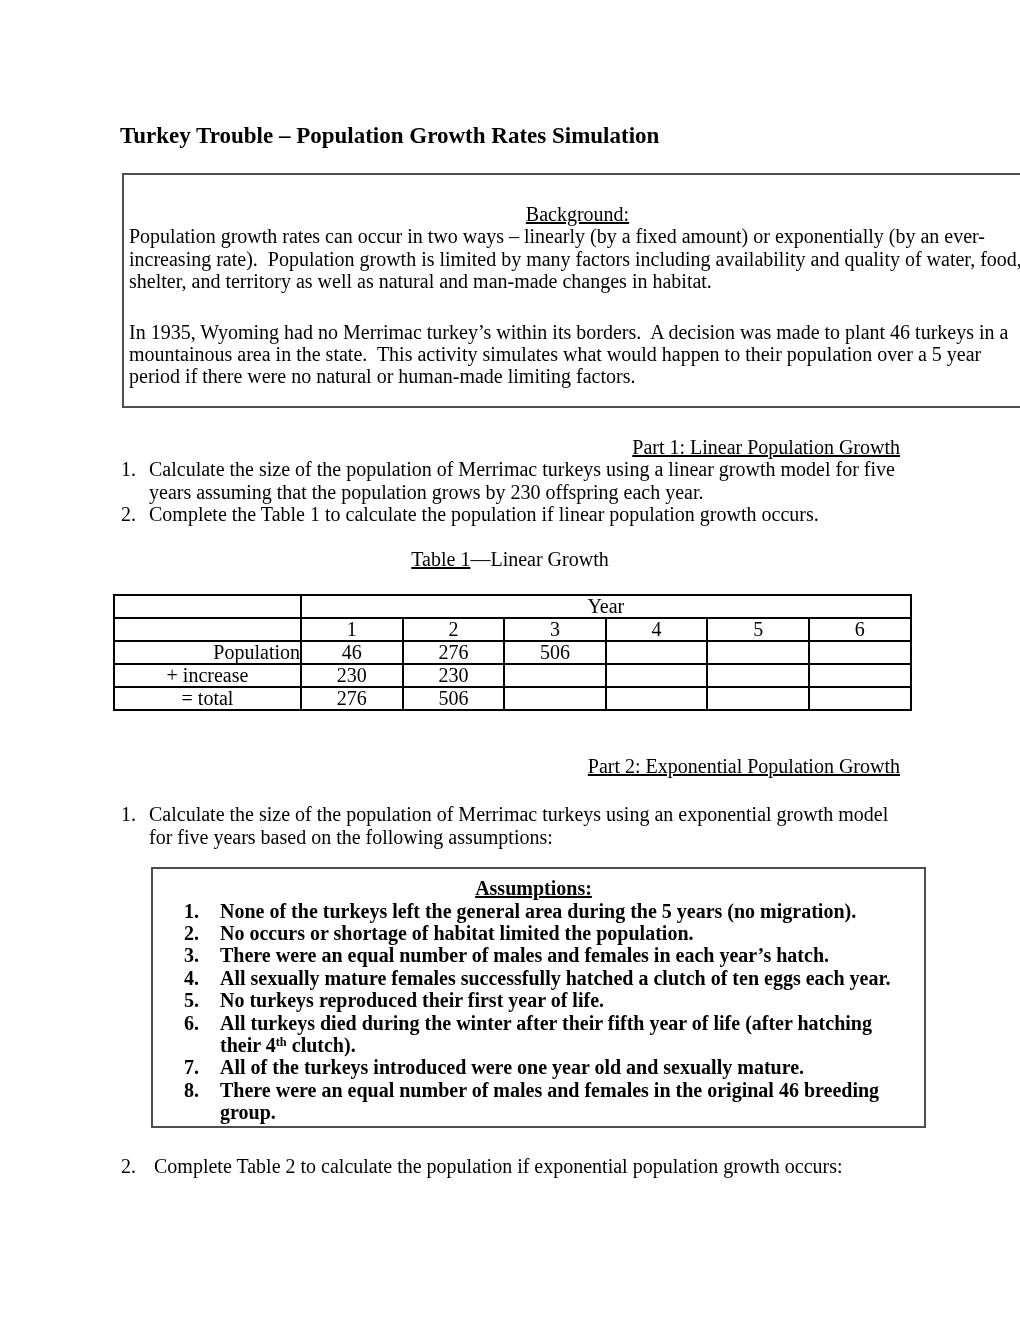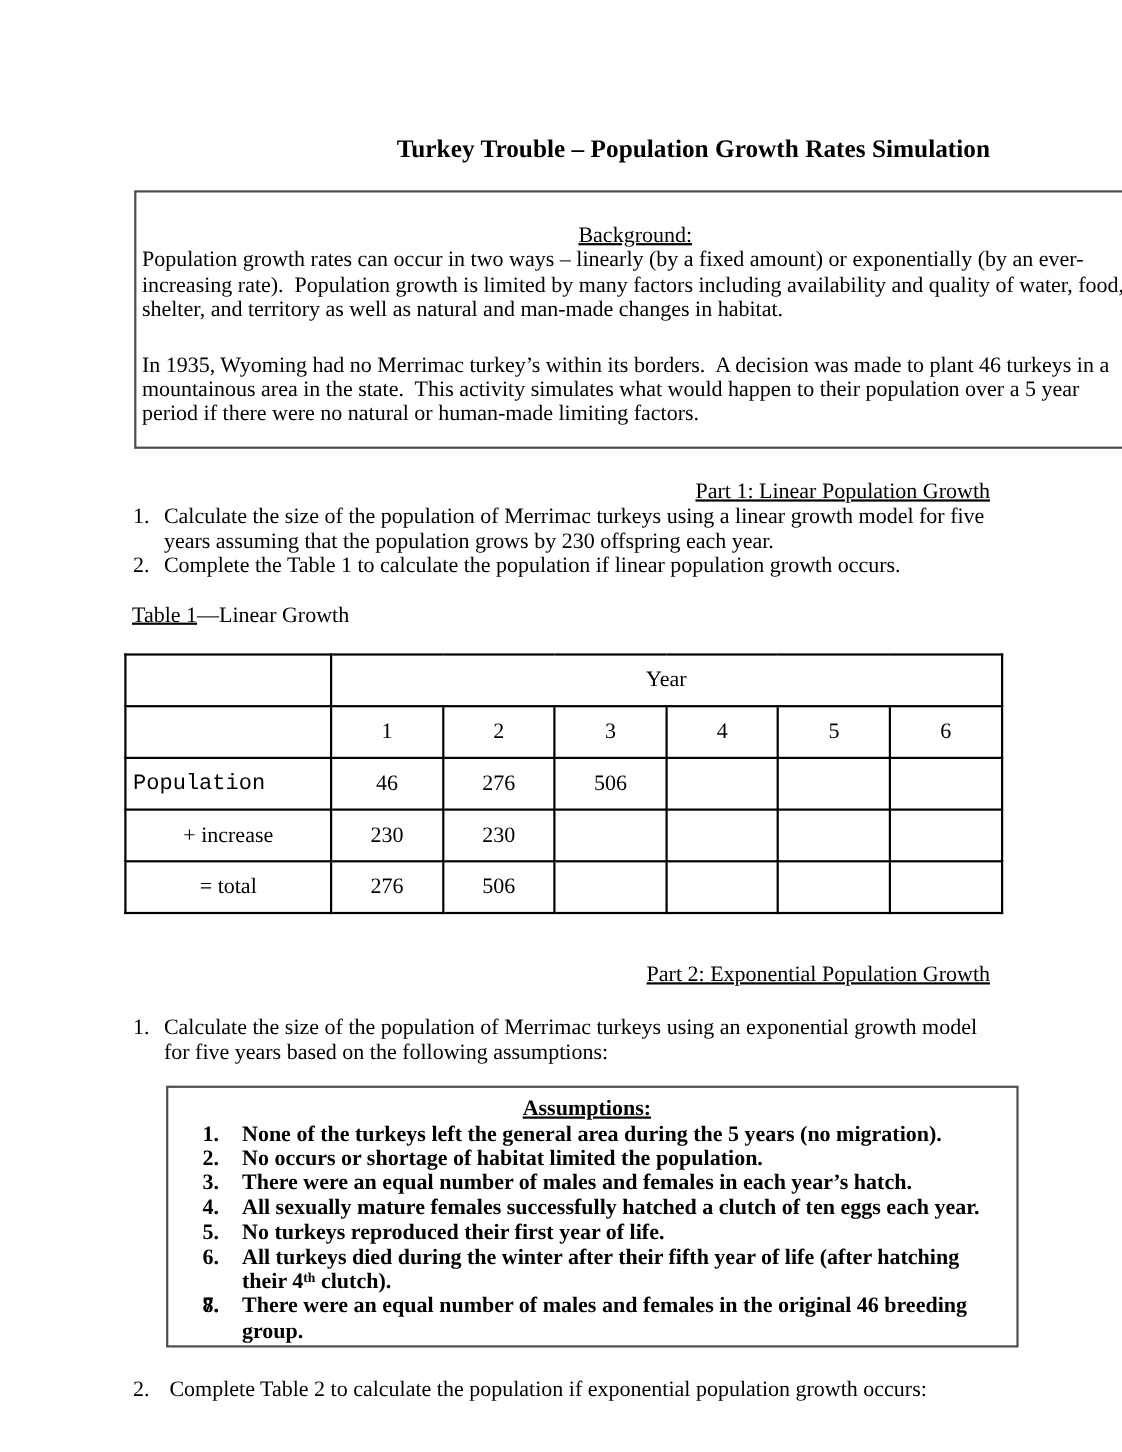--- a/index.html
+++ b/index.html
@@ -11,21 +11,21 @@
     color: #000000;
     font-family: "Liberation Serif", "DejaVu Serif", serif;
     font-size: 20px;
     line-height: 22.4px;
     overflow: hidden;
   }
   .content {
     padding: 122px 120px 0 120px;
   }
   .doc-title {
-    text-align: right;
+    text-align: left;
     font-weight: bold;
     font-size: 23px;
     line-height: 27px;
     white-space: pre-wrap;
   }
   .u { text-decoration: underline; }
   .center { text-align: center; }
   .pre { white-space: pre-wrap; }
 
   .bg-box {
@@ -47,43 +47,43 @@
     position: relative;
     padding-left: 29px;
   }
   .list-item .num {
     position: absolute;
     left: 1px;
     top: 0;
   }
 
   .table-caption {
+    text-align: center;
     margin-top: 23px;
   }
 
   table.growth {
     margin-top: 23px;
     margin-left: -7px;
     border-collapse: collapse;
     table-layout: fixed;
     width: 797px;
     font-size: 20px;
   }
   table.growth td {
     border: 2px solid #000000;
     height: 21px;
-    padding: 12px;
+    padding: 0;
     text-align: center;
     overflow: hidden;
     line-height: 21px;
   }
   table.growth td.label-left {
-    text-align: left;
+    text-align: right;
     padding-left: 6px;
-    font-family: Liberation Mono, monospace;
   }
   table.growth col.c0 { width: 187px; }
   table.growth col.cy { width: 101.6px; }
 
   .part2-heading { margin-top: 44px; }
   .part2-item { margin-top: 26px; }
 
   .assume-box {
     margin-top: 19px;
     margin-left: 31px;
@@ -225,20 +225,21 @@
       <div class="assume-item">
         <span class="num">5.</span>
         <span class="pre">No turkeys reproduced their first year of life.</span>
       </div>
       <div class="assume-item">
         <span class="num">6.</span>
         <span class="pre">All turkeys died during the winter after their fifth year of life (after hatching their 4</span><sup class="ord">th</sup><span class="pre"> clutch).</span>
       </div>
       <div class="assume-item">
         <span class="num">7.</span>
+        <span class="pre">All of the turkeys introduced were one year old and sexually mature.</span>
       </div>
       <div class="assume-item">
         <span class="num">8.</span>
         <span class="pre">There were an equal number of males and females in the original 46 breeding group.</span>
       </div>
     </div>
 
     <div class="list-item final-item">
       <span class="num">2.</span>
       <span class="pre"> Complete Table 2 to calculate the population if exponential population growth occurs:</span>

